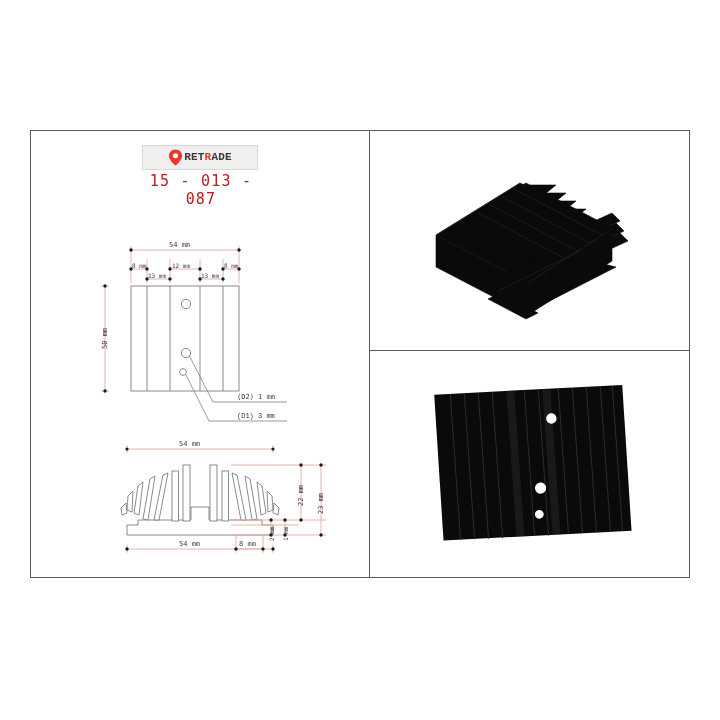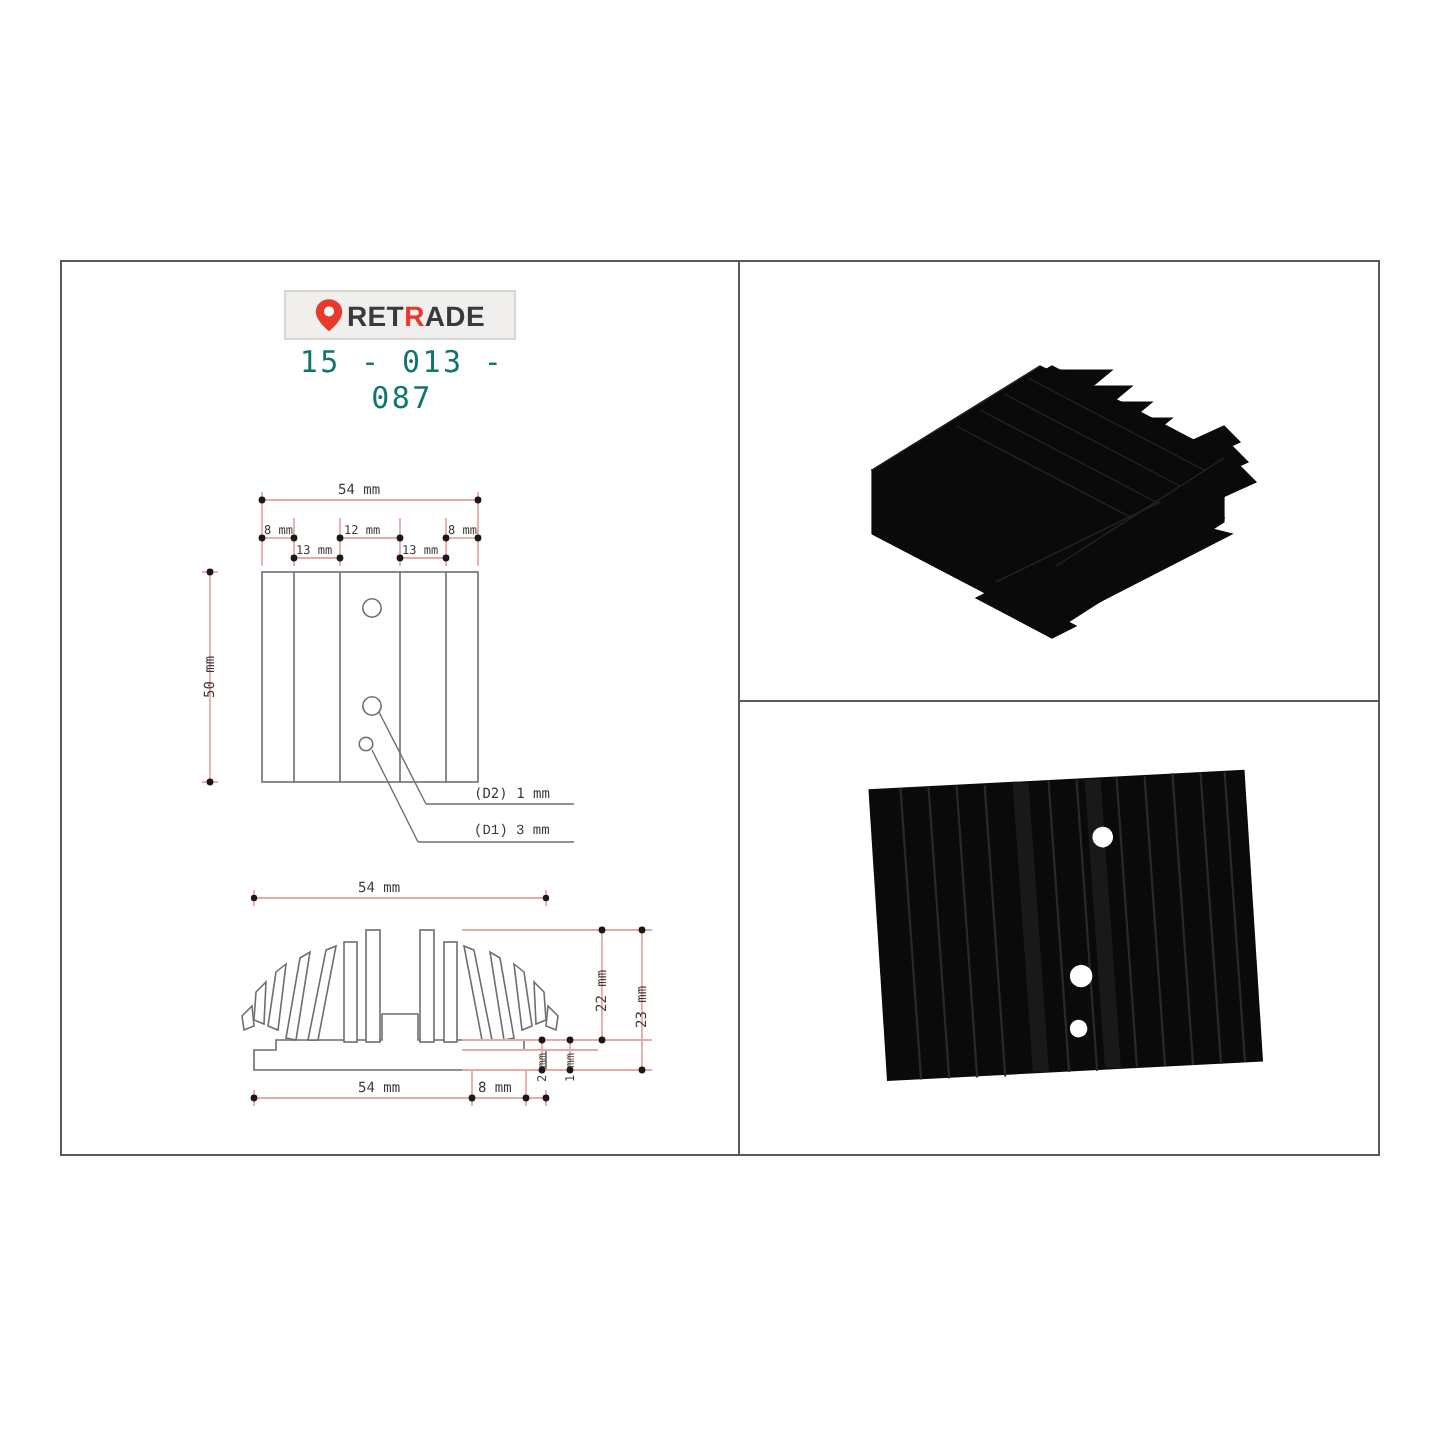--- a/index.html
+++ b/index.html
@@ -39,32 +39,32 @@
     background:#f0efed;
     border:1px solid #d9d7d3;
     box-sizing:border-box;
     display:flex;align-items:center;justify-content:center;
   }
   .pin{
     position:relative;width:15px;height:17px;margin-right:1px;flex:0 0 auto;
   }
   .pin svg{display:block;}
   .logo-text{
-    font-family:Liberation Sans, sans-serif;
-    font-weight:bold;font-size:14px;letter-spacing:.2px;
+    font-family:Liberation Mono, monospace;
+    font-weight:bold;font-size:11px;letter-spacing:.2px;
     color:#3a3a3a;line-height:1;
   }
   .logo-text .r{color:#e8392c;}
 
   .partno{
     position:absolute;left:100px;top:41px;width:140px;
     text-align:center;
     font-family:"DejaVu Sans Mono", monospace;
     font-size:15px;letter-spacing:1.2px;
-    color:#0f766e;
+    color:#b91c1c;
   }
 
   
   .dimtxt{
     position:absolute;
     font-family:"DejaVu Sans Mono", monospace;
     font-size:7px;color:#3b3b3b;white-space:nowrap;line-height:1;
   }
   .dimtxt.vert{transform-origin:0 0;transform:rotate(-90deg);}
   .dimtxt.small{font-size:6px;}

